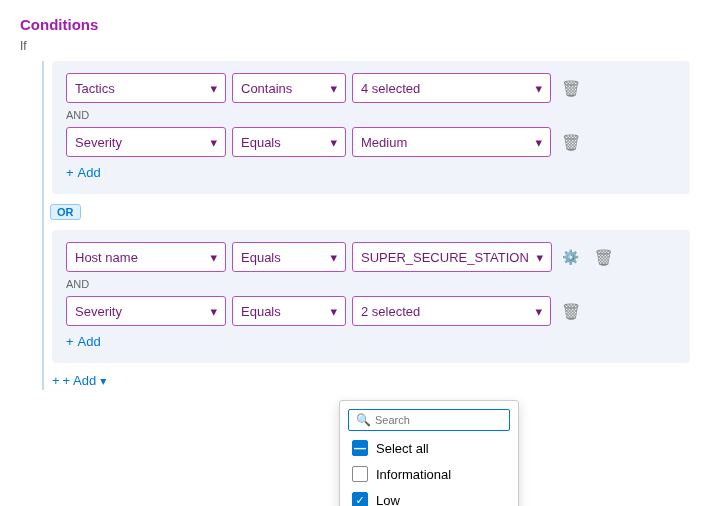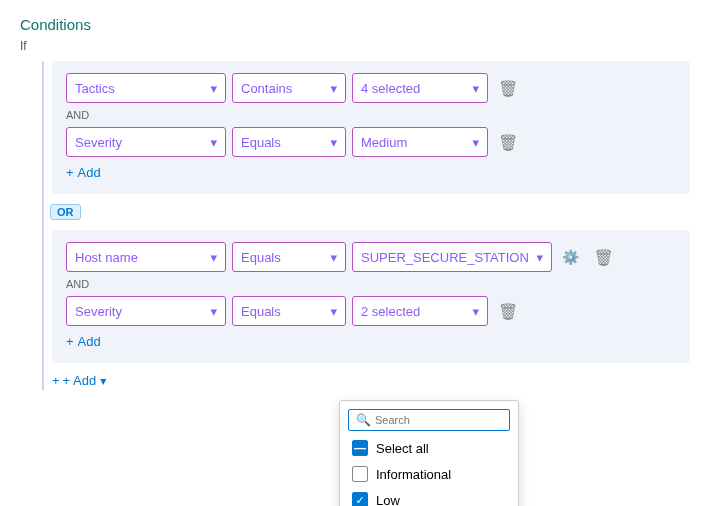--- a/index.html
+++ b/index.html
@@ -10,23 +10,23 @@
       color: #333;
       width: 710px;
       min-height: 506px;
       overflow: hidden;
     }
     .page {
       padding: 16px 20px;
     }
     .page-title {
       font-size: 15px;
-      font-weight: 400;
+      font-weight: 700;
       margin-bottom: 6px;
-      color: #0f766e;
+      color: #a21caf;
     }
     .if-label {
       font-size: 12px;
       color: #555;
       margin-bottom: 8px;
     }
     .condition-group {
       background: #f0f4fa;
       border-radius: 4px;
       padding: 12px 14px;
@@ -57,29 +57,29 @@
       white-space: nowrap;
       height: 30px;
     }
     .dropdown-field {
       width: 160px;
     }
     .dropdown-operator {
       width: 114px;
     }
     .dropdown-value {
-      width: 136px;
+      width: 199px;
     }
     .dropdown-value-wide {
       width: 200px;
     }
     .dropdown span {
       overflow: hidden;
       text-overflow: ellipsis;
-      color: #8b5cf6;
+      color: #701a75;
       font-size: 13px;
     }
     .chevron {
       font-size: 10px;
       color: #666;
       margin-left: 6px;
     }
     .delete-btn {
       background: none;
       border: none;

